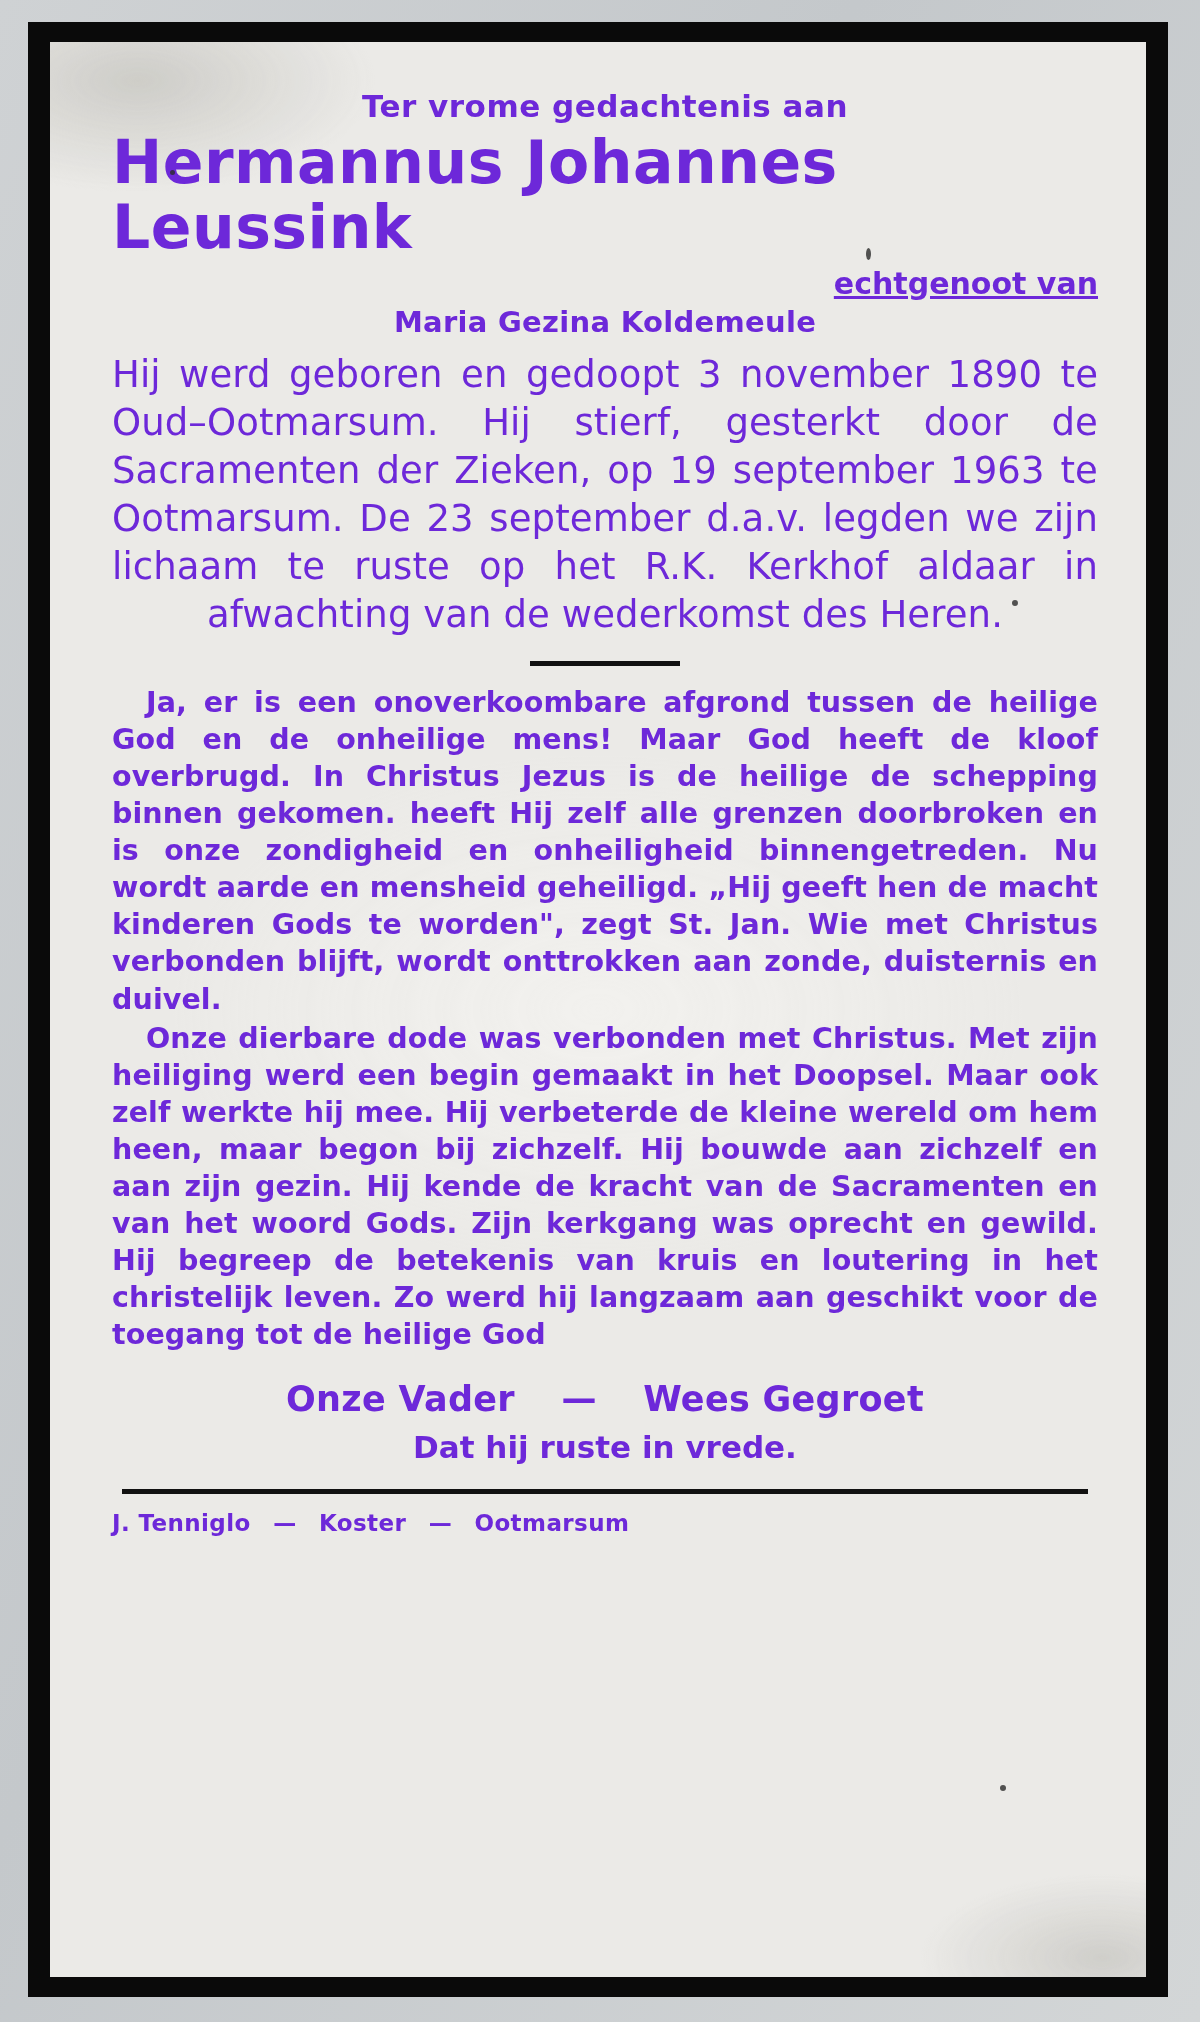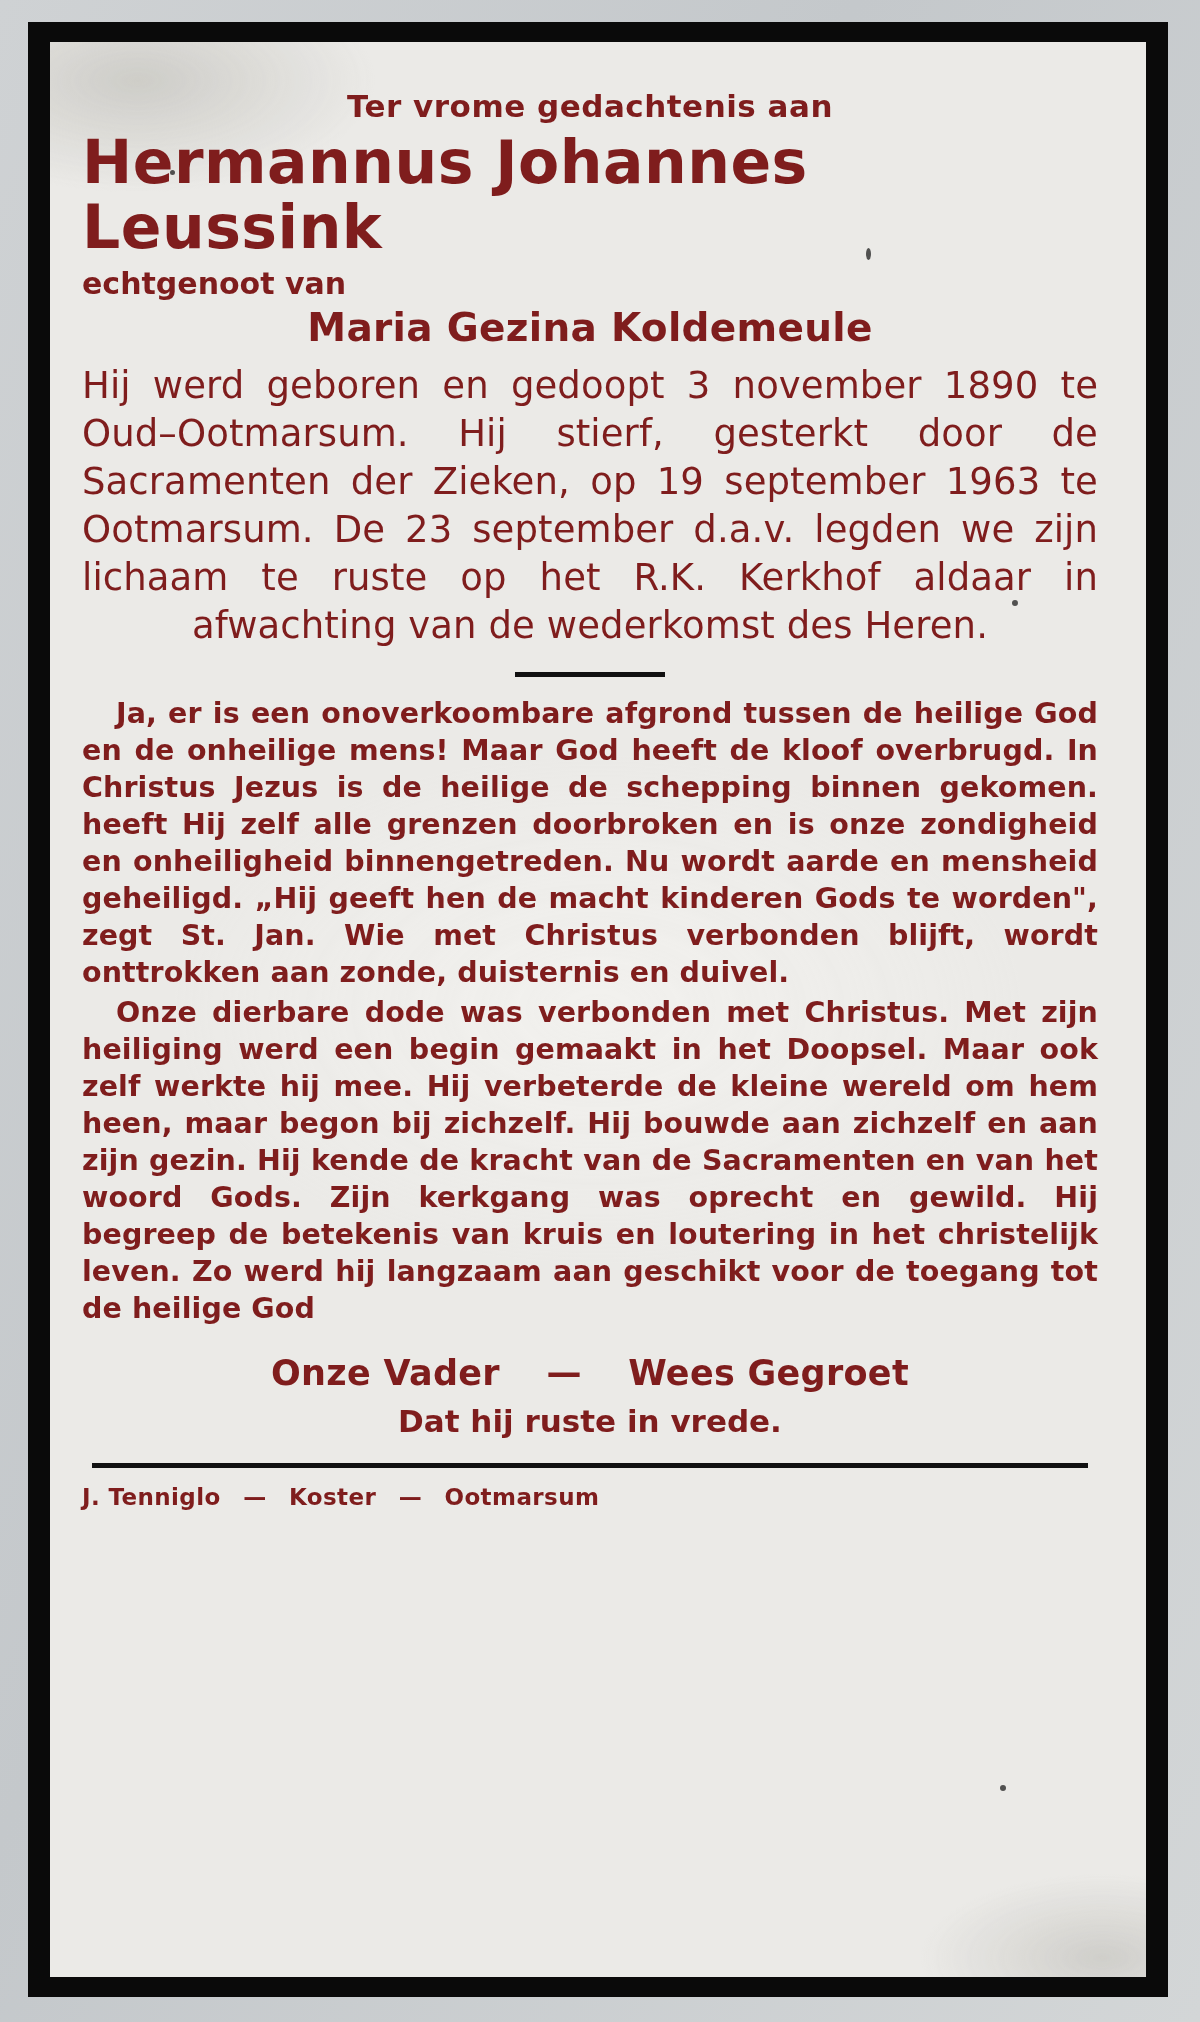--- a/index.html
+++ b/index.html
@@ -53,50 +53,51 @@
     background:
       radial-gradient(ellipse 340px 160px at 8% 2%, rgba(180,180,175,0.55), rgba(255,255,255,0) 70%),
       radial-gradient(ellipse 260px 120px at 96% 99%, rgba(170,170,165,0.45), rgba(255,255,255,0) 70%),
       radial-gradient(ellipse 500px 300px at 50% 50%, rgba(255,255,255,0.25), rgba(0,0,0,0.03) 85%);
     mix-blend-mode: multiply;
     opacity: .85;
   }
 
   .content {
     position: relative;
-    padding: 42px 48px 0 32px;
-    color: #7f1d1d;
+    padding: 42px 48px 0 62px;
+    color: #6d28d9;
   }
 
   
   .line-intro {
     text-align: center;
     font-weight: bold;
     font-size: 31px;
     letter-spacing: .5px;
     margin: 4px 0 6px 0;
     font-family: "DejaVu Sans", sans-serif;
   }
   .line-name {
     font-weight: bold;
     font-size: 60px;
     letter-spacing: .5px;
     margin: 2px 0 6px 0;
     line-height: 1.08;
   }
   .line-relation {
-    text-align: left;
+    text-align: right;
     font-weight: bold;
     font-size: 30px;
     margin: 2px 0 4px 0;
+    text-decoration: underline;
   }
   .line-spouse {
     text-align: center;
     font-weight: bold;
-    font-size: 39px;
+    font-size: 29px;
     letter-spacing: .3px;
     margin: 2px 0 12px 0;
   }
 
   
   .bio {
     font-size: 37px;
     font-weight: normal;
     line-height: 1.30;
     text-align: justify;

